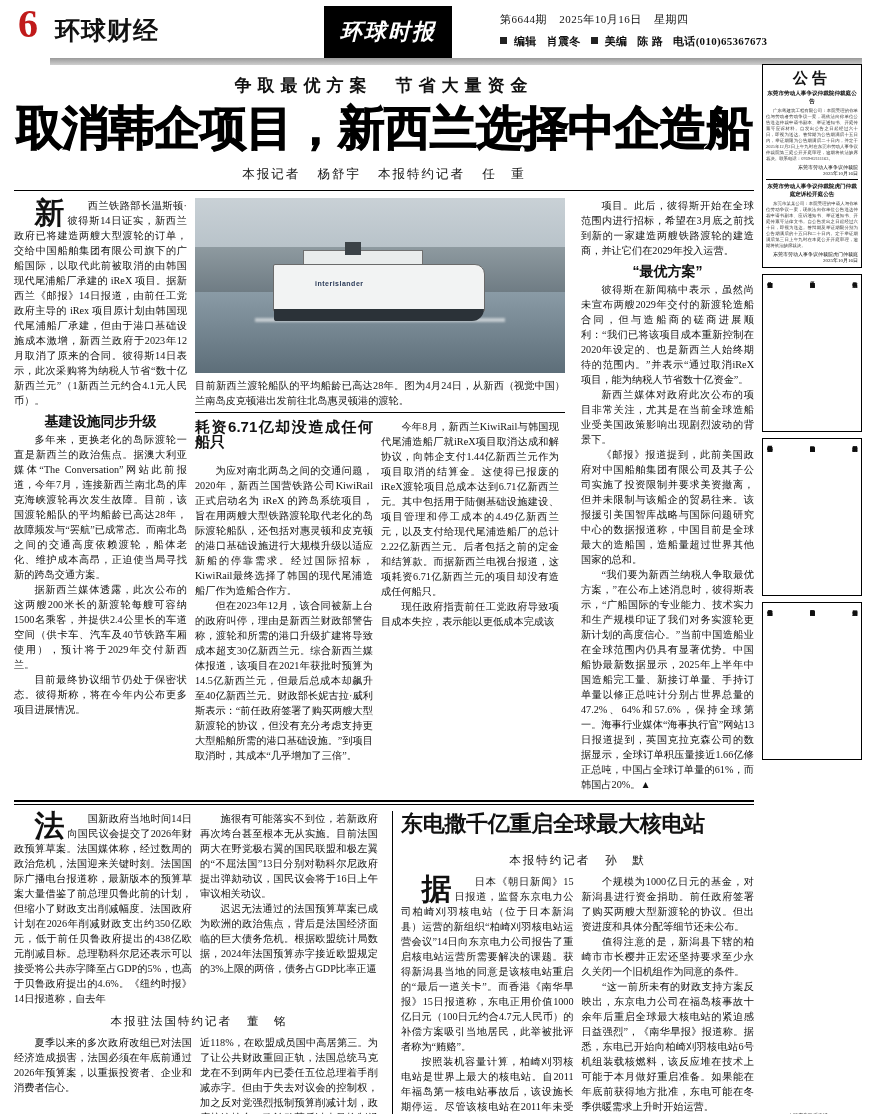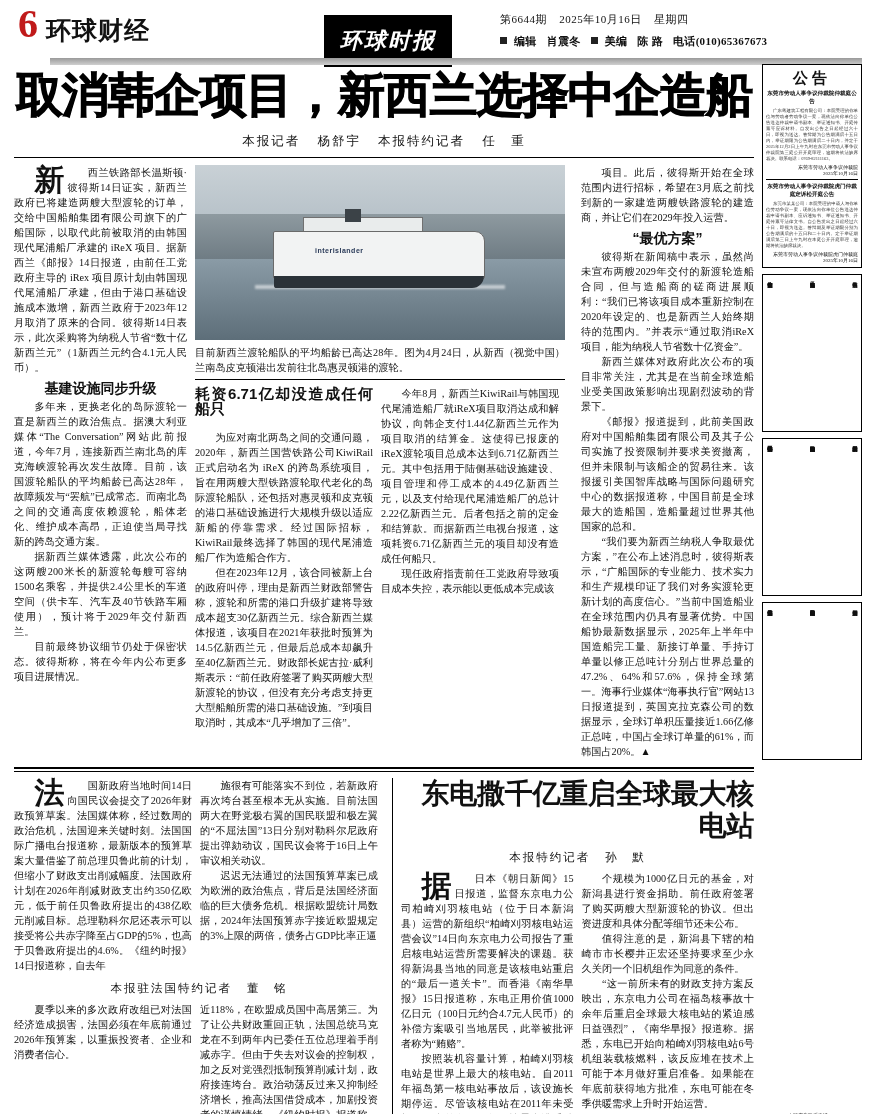--- a/index.html
+++ b/index.html
@@ -13,26 +13,26 @@
   .page { position: relative; width: 876px; height: 1114px; padding: 0; }
 
   
   .masthead { position: relative; height: 58px; margin: 6px 14px 0 14px; }
   .mh-pageno {
     position:absolute; left:4px; top:-2px;
     font-family:"Liberation Serif", serif;
     font-size: 40px; font-weight: 700; color:#c01a1a; line-height:1;
   }
   .mh-section {
-    position:absolute; left:32px; top:8px;
+    position:absolute; left:41px; top:8px;
     font-size: 25px; font-weight:700; letter-spacing:1px; color:#111;
     font-family:"Liberation Serif","DejaVu Serif",serif;
   }
   .mh-logo {
-    position:absolute; left:310px; top:9px;
+    position:absolute; left:310px; top:0px;
     width:128px; height:52px; background:#000; color:#fff;
     display:flex; align-items:center; justify-content:center;
     font-size:22px; font-weight:700; letter-spacing:2px;
     font-style: italic;
     font-family:Liberation Mono, monospace;
   }
   .mh-meta { position:absolute; left:486px; top:6px; font-size:11px; }
   .mh-meta .line1 { letter-spacing:0.5px; margin-bottom:7px; }
   .mh-meta .line1 span { margin-right:9px; }
   .mh-meta .line2 { letter-spacing:0.3px; font-weight:700; }
@@ -154,21 +154,21 @@
   .headline2 {
     text-align:center; font-size:30px; font-weight:800; margin:9px 0 0;
     letter-spacing:-0.5px; line-height:1.15;
     font-family:"Liberation Sans","DejaVu Sans",sans-serif;
   }
   .byline2 { text-align:center; font-size:11.5px; margin:8px 0 6px; letter-spacing:2px; }
   .byline2 span { margin:0 5px; }
 
   
   .headline3 {
-    text-align:right; font-size:28px; font-weight:800; margin:0 0 8px;
+    text-align:left; font-size:22px; font-weight:800; margin:0 0 17px;
     line-height:1.15; letter-spacing:-0.3px;
     font-family:"Liberation Sans","DejaVu Sans",sans-serif;
   }
   .byline3 { text-align:center; font-size:11.5px; margin:8px 0 6px; letter-spacing:2px;}
   .byline3 span{ margin:0 5px; }
 
   
   .ad {
     border:1.5px solid #000; padding:4px 3px; margin-bottom:6px;
     background:#fff;
@@ -223,20 +223,21 @@
         <span>电话(010)65367673</span>
       </div>
     </div>
     <div class="mh-rule"></div>
   </div>
 
   <div class="content">
 
     <div class="leftzone">
 
+      <div class="kicker">争取最优方案　节省大量资金</div>
       <div class="headline">取消韩企项目，新西兰选择中企造船</div>
       <div class="byline">
         <span>本报记者</span>
         <span>杨舒宇</span>
         <span>本报特约记者</span>
         <span>任　重</span>
       </div>
       <div class="hr-thin"></div>
 
       <div class="a1">

